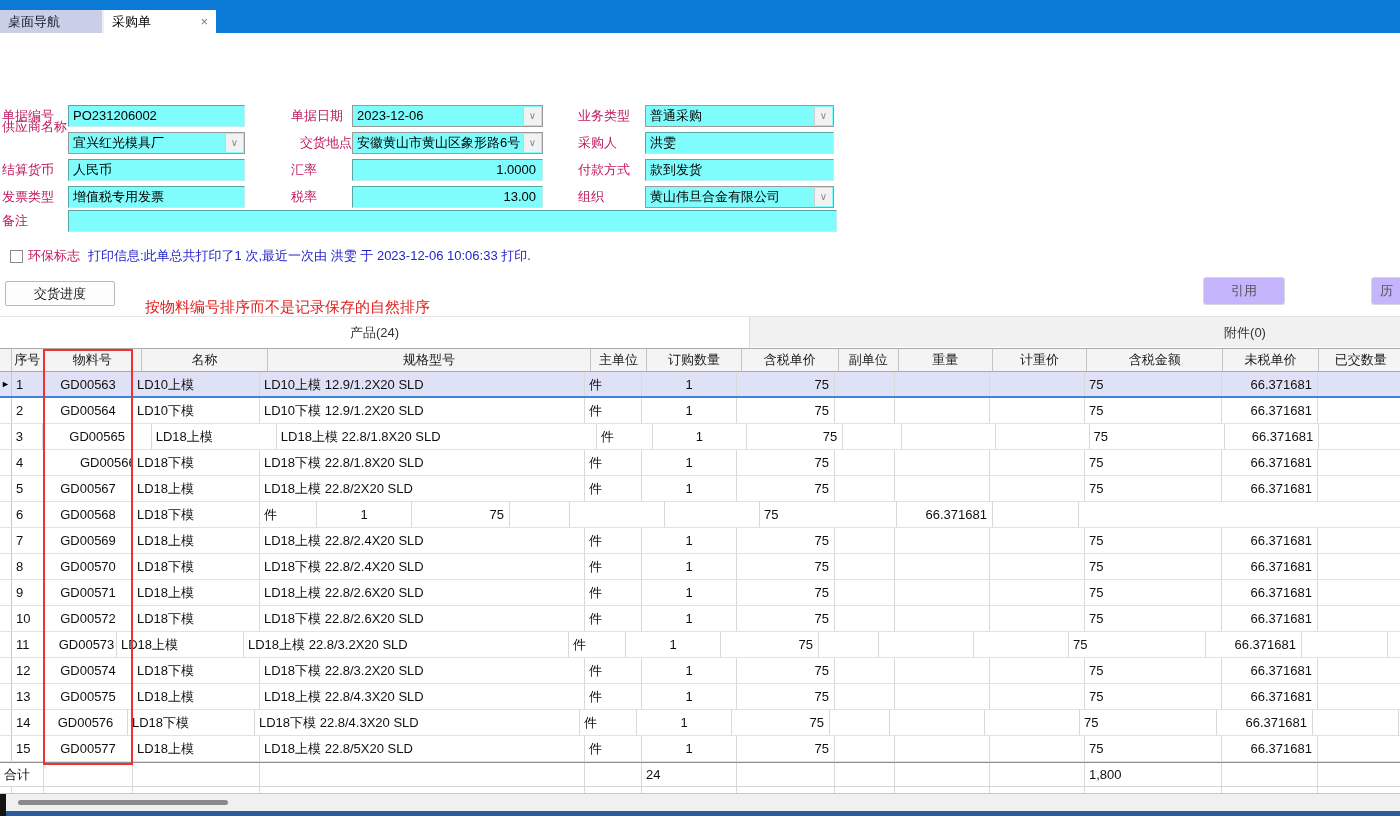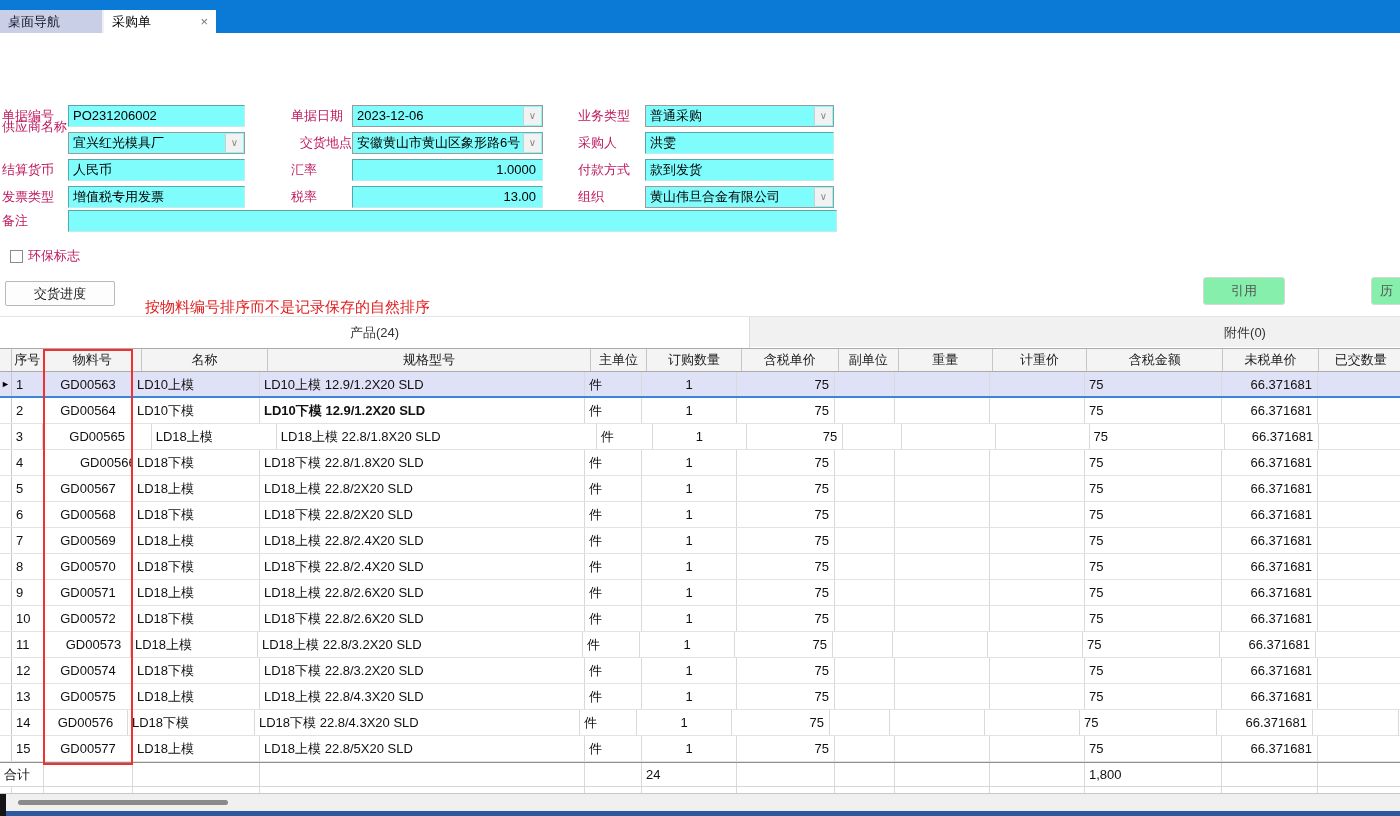--- a/index.html
+++ b/index.html
@@ -19,21 +19,21 @@
           font-size:13px;line-height:20px;padding:0 4px;white-space:nowrap;overflow:hidden;}
   .ffield.dd{border:1px solid #9a9a9a;padding-right:20px;}
   .ffield.num{text-align:right;padding-right:6px;}
   .ddbtn{position:absolute;right:1px;top:1px;width:17px;height:18px;background:#f2f2f2;
          border-left:1px solid #cfcfcf;color:#8a8a8a;font-size:10px;text-align:center;line-height:18px;}
   
   .chk{position:absolute;left:10px;top:250px;width:13px;height:13px;background:#fff;border:1px solid #8a8a8a;box-sizing:border-box;}
   .printinfo{position:absolute;left:88px;top:245px;height:22px;line-height:22px;font-size:13px;color:#2323cc;white-space:nowrap;}
   .btn{position:absolute;box-sizing:border-box;background:#fdfdfd;border:1px solid #b9b9b9;
        font-size:13px;text-align:center;color:#222;border-radius:2px;overflow:hidden;white-space:nowrap;}
-  .btn.light{background:#86efac;border-color:#d8d8d8;color:#555;border-radius:3px;}
+  .btn.light{background:#c4b5fd;border-color:#d8d8d8;color:#555;border-radius:3px;}
   .rednote{position:absolute;left:145px;top:298px;font-size:15px;color:#e02020;white-space:nowrap;}
   
   .dtabs{position:absolute;left:0;top:316px;width:1400px;height:31px;background:#f1f1f1;border-top:1px solid #e5e5e5;box-sizing:border-box;}
   .dtab{position:absolute;top:0;height:31px;line-height:31px;text-align:center;font-size:13px;color:#333;}
   .dtab.on{left:0;width:750px;background:#fff;border-right:1px solid #dcdcdc;box-sizing:border-box;}
   .dtab.off{left:750px;width:990px;}
   
   .grid{position:absolute;left:0;top:348px;width:1404px;}
   .hrow{display:flex;height:24px;box-sizing:border-box;background:#f4f4f4;
         border-top:1px solid #ababab;border-bottom:1px solid #ababab;}
@@ -110,20 +110,21 @@
   <div class="ffield num" style="left:352px;top:186px;width:191px"><span>13.00</span></div>
 
   <div class="flabel" style="left:578px;top:186px">组织</div>
   <div class="ffield dd" style="left:645px;top:186px;width:189px"><span>黄山伟旦合金有限公司</span><span class="ddbtn">∨</span></div>
 
   <div class="flabel" style="left:2px;top:210px">备注</div>
   <div class="ffield" style="left:68px;top:210px;width:769px"><span></span></div>
 
   <div class="chk"></div>
   <div class="flabel" style="left:28px;top:245px">环保标志</div>
+  <div class="printinfo">打印信息:此单总共打印了1 次,最近一次由 洪雯 于 2023-12-06 10:06:33  打印.</div>
 
   <div class="btn" style="left:5px;top:281px;width:110px;height:25px;line-height:23px">交货进度</div>
   <div class="rednote">按物料编号排序而不是记录保存的自然排序</div>
   <div class="btn light" style="left:1203px;top:277px;width:82px;height:28px;line-height:26px">引用</div>
   <div class="btn light" style="left:1371px;top:277px;width:31px;height:28px;line-height:26px;text-align:left;padding-left:8px">历</div>
 
   <div class="dtabs">
     <div class="dtab on">产品(24)</div>
     <div class="dtab off">附件(0)</div>
   </div>
@@ -159,21 +160,21 @@
         <div class="dcell " style="width: 95px;"></div>
         <div class="dcell " style="width: 137px;">75</div>
         <div class="dcell r" style="width: 96px;">66.371681</div>
         <div class="dcell r" style="width: 86px;"></div>
       </div>
       <div class="drow">
         <div class="dcell marker" style="width: 12px;"></div>
         <div class="dcell " style="width: 32px;">2</div>
         <div class="dcell c" style="width: 89px;">GD00564</div>
         <div class="dcell " style="width: 127px;">LD10下模</div>
-        <div class="dcell " style="width: 325px; font-weight: bold;">LD10下模 12.9/1.2X20 SLD</div>
+        <div class="dcell " style="width: 325px;">LD10下模 12.9/1.2X20 SLD</div>
         <div class="dcell " style="width: 57px;">件</div>
         <div class="dcell c" style="width: 95px;">1</div>
         <div class="dcell r" style="width: 98px;">75</div>
         <div class="dcell r" style="width: 60px;"></div>
         <div class="dcell " style="width: 95px;"></div>
         <div class="dcell " style="width: 95px;"></div>
         <div class="dcell " style="width: 137px;">75</div>
         <div class="dcell r" style="width: 96px;">66.371681</div>
         <div class="dcell r" style="width: 86px;"></div>
       </div>
@@ -223,21 +224,20 @@
         <div class="dcell " style="width: 95px;"></div>
         <div class="dcell " style="width: 137px;">75</div>
         <div class="dcell r" style="width: 96px;">66.371681</div>
         <div class="dcell r" style="width: 86px;"></div>
       </div>
       <div class="drow">
         <div class="dcell marker" style="width: 12px;"></div>
         <div class="dcell " style="width: 32px;">6</div>
         <div class="dcell c" style="width: 89px;">GD00568</div>
         <div class="dcell " style="width: 127px;">LD18下模</div>
-        <div class="dcell " style="width: 325px;">LD18下模 22.8/2X20 SLD</div>
         <div class="dcell " style="width: 57px;">件</div>
         <div class="dcell c" style="width: 95px;">1</div>
         <div class="dcell r" style="width: 98px;">75</div>
         <div class="dcell r" style="width: 60px;"></div>
         <div class="dcell " style="width: 95px;"></div>
         <div class="dcell " style="width: 95px;"></div>
         <div class="dcell " style="width: 137px;">75</div>
         <div class="dcell r" style="width: 96px;">66.371681</div>
         <div class="dcell r" style="width: 86px;"></div>
       </div>
@@ -301,21 +301,21 @@
         <div class="dcell r" style="width: 60px;"></div>
         <div class="dcell " style="width: 95px;"></div>
         <div class="dcell " style="width: 95px;"></div>
         <div class="dcell " style="width: 137px;">75</div>
         <div class="dcell r" style="width: 96px;">66.371681</div>
         <div class="dcell r" style="width: 86px;"></div>
       </div>
       <div class="drow">
         <div class="dcell marker" style="width: 12px;"></div>
         <div class="dcell " style="width: 32px;">11</div>
-        <div class="dcell c" style="width: 87px; padding-left: 13px;">GD00573</div>
+        <div class="dcell c" style="width: 73px; padding-left: 13px;">GD00573</div>
         <div class="dcell " style="width: 127px;">LD18上模</div>
         <div class="dcell " style="width: 325px;">LD18上模 22.8/3.2X20 SLD</div>
         <div class="dcell " style="width: 57px;">件</div>
         <div class="dcell c" style="width: 95px;">1</div>
         <div class="dcell r" style="width: 98px;">75</div>
         <div class="dcell r" style="width: 60px;"></div>
         <div class="dcell " style="width: 95px;"></div>
         <div class="dcell " style="width: 95px;"></div>
         <div class="dcell " style="width: 137px;">75</div>
         <div class="dcell r" style="width: 96px;">66.371681</div>

